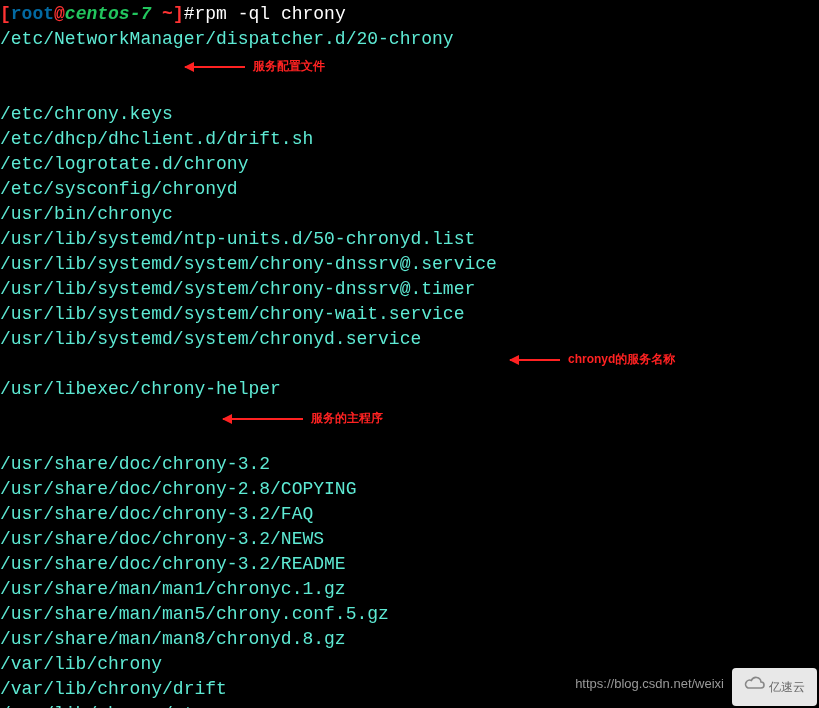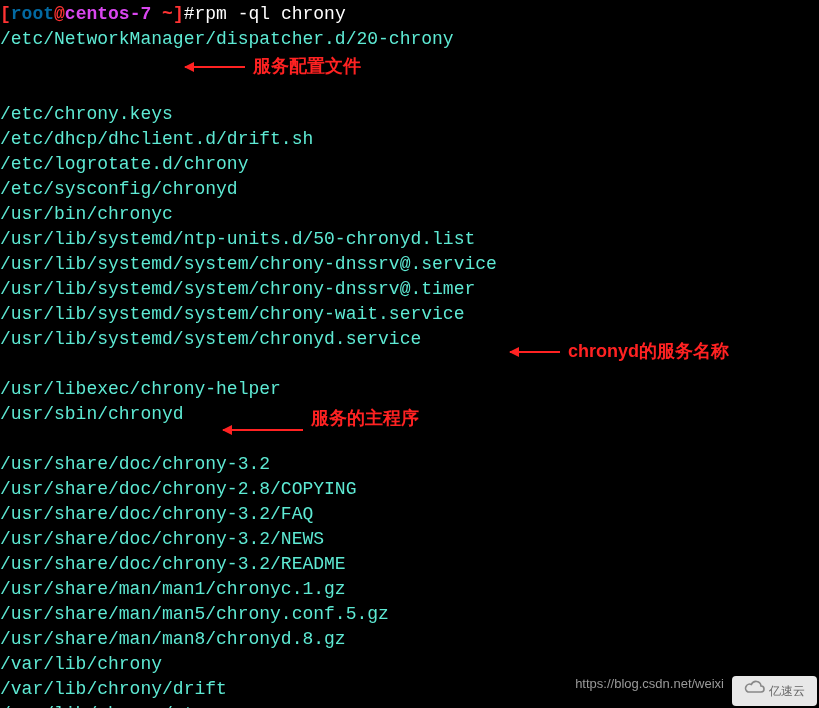--- a/index.html
+++ b/index.html
@@ -19,30 +19,30 @@
       position: relative;
       padding-top: 2px;
     }
     .line {
       white-space: pre;
       position: relative;
     }
     .prompt-open { color: #ff3333; font-weight: bold; }
     .prompt-user { color: #0369a1; font-weight: bold; }
     .prompt-at { color: #ff3333; font-weight: bold; }
-    .prompt-host { color: #d946ef; font-weight: bold; }
+    .prompt-host { color: #22c55e; font-weight: bold; font-style: italic; }
     .prompt-path { color: #ff3333; font-weight: bold; }
     .prompt-close { color: #ff3333; font-weight: bold; }
     .prompt-hash { color: #fff; }
     .cmd { color: #fff; }
     .file { color: #5eead4; }
     .annotation {
       position: absolute;
       color: #ff2222;
-      font-size: 18px;
+      font-size: 12px;
       font-weight: bold;
       font-family: "Microsoft YaHei", sans-serif;
       display: flex;
       align-items: center;
       pointer-events: none;
     }
     .arrow-line {
       height: 2px;
       background: #ff2222;
       position: relative;
@@ -66,21 +66,21 @@
       right: 95px;
       color: #999;
       font-size: 13px;
       font-family: Arial, sans-serif;
     }
     .logo-badge {
       position: absolute;
       bottom: 2px;
       right: 2px;
       width: 85px;
-      height: 30px;
+      height: 38px;
       background: #e8e8e8;
       border-radius: 4px;
       display: flex;
       align-items: center;
       justify-content: center;
       color: #666;
       font-size: 12px;
       font-family: "Microsoft YaHei", sans-serif;
       gap: 3px;
     }
@@ -103,28 +103,28 @@
 <div class="line"><span class="file">/etc/chrony.keys</span></div>
 <div class="line"><span class="file">/etc/dhcp/dhclient.d/drift.sh</span></div>
 <div class="line"><span class="file">/etc/logrotate.d/chrony</span></div>
 <div class="line"><span class="file">/etc/sysconfig/chronyd</span></div>
 <div class="line"><span class="file">/usr/bin/chronyc</span></div>
 <div class="line"><span class="file">/usr/lib/systemd/ntp-units.d/50-chronyd.list</span></div>
 <div class="line"><span class="file">/usr/lib/systemd/system/chrony-dnssrv@.service</span></div>
 <div class="line"><span class="file">/usr/lib/systemd/system/chrony-dnssrv@.timer</span></div>
 <div class="line"><span class="file">/usr/lib/systemd/system/chrony-wait.service</span></div>
 <div class="line"><span class="file">/usr/lib/systemd/system/chronyd.service</span>
-  <div class="annotation" style="left:510px; top:12px;">
+  <div class="annotation" style="left:510px; top:20px;">
     <div class="arrow-line arrow-left" style="width:50px;"></div>
     <span class="ann-text">chronyd的服务名称</span>
   </div>
 </div>
 <div class="line"><span class="file">/usr/libexec/chrony-helper</span></div>
-<div class="line"><span class="file">/usr/sbin/chronyd</span>
-  <div class="annotation" style="left:223px; top:4px;align-items:flex-end;">
+<div class="line">
+  <div class="annotation" style="left:223px; top:4px;">
     <div class="arrow-line arrow-left" style="width:80px;"></div>
     <span class="ann-text">服务的主程序</span>
   </div>
 </div>
 <div class="line"><span class="file">/usr/share/doc/chrony-3.2</span></div>
 <div class="line"><span class="file">/usr/share/doc/chrony-2.8/COPYING</span></div>
 <div class="line"><span class="file">/usr/share/doc/chrony-3.2/FAQ</span></div>
 <div class="line"><span class="file">/usr/share/doc/chrony-3.2/NEWS</span></div>
 <div class="line"><span class="file">/usr/share/doc/chrony-3.2/README</span></div>
 <div class="line"><span class="file">/usr/share/man/man1/chronyc.1.gz</span></div>

